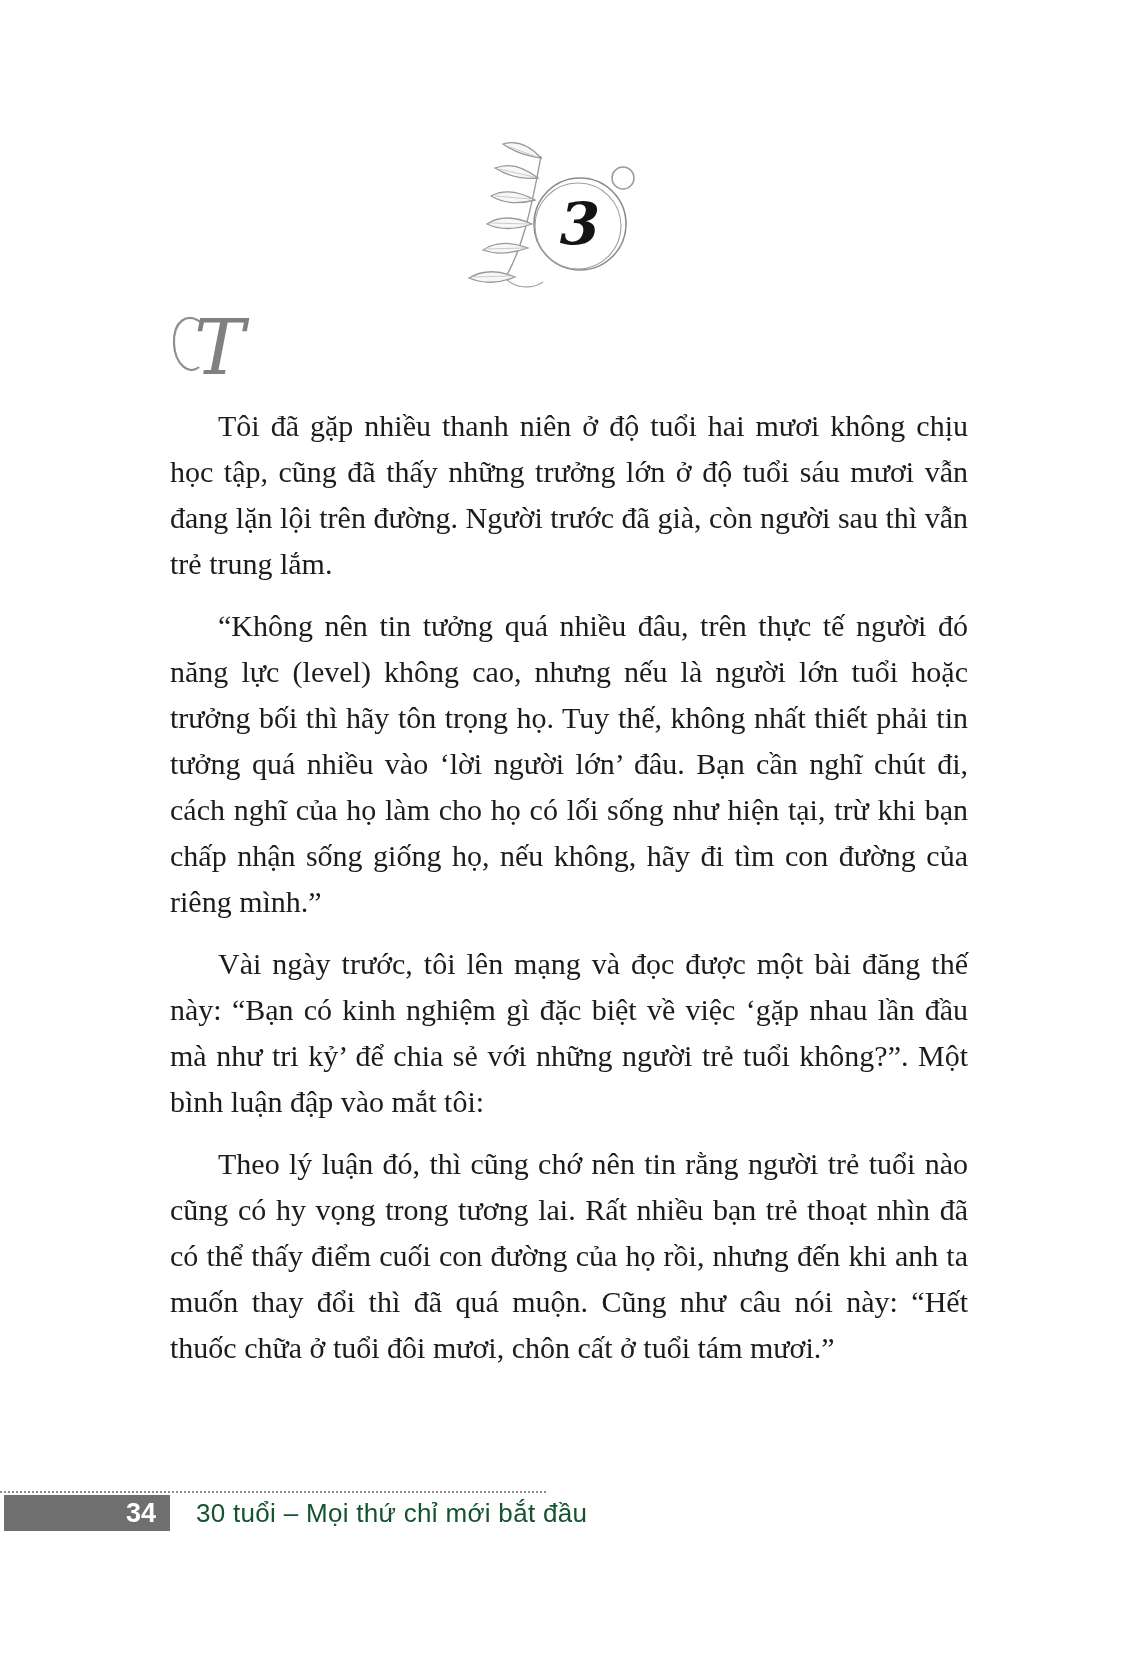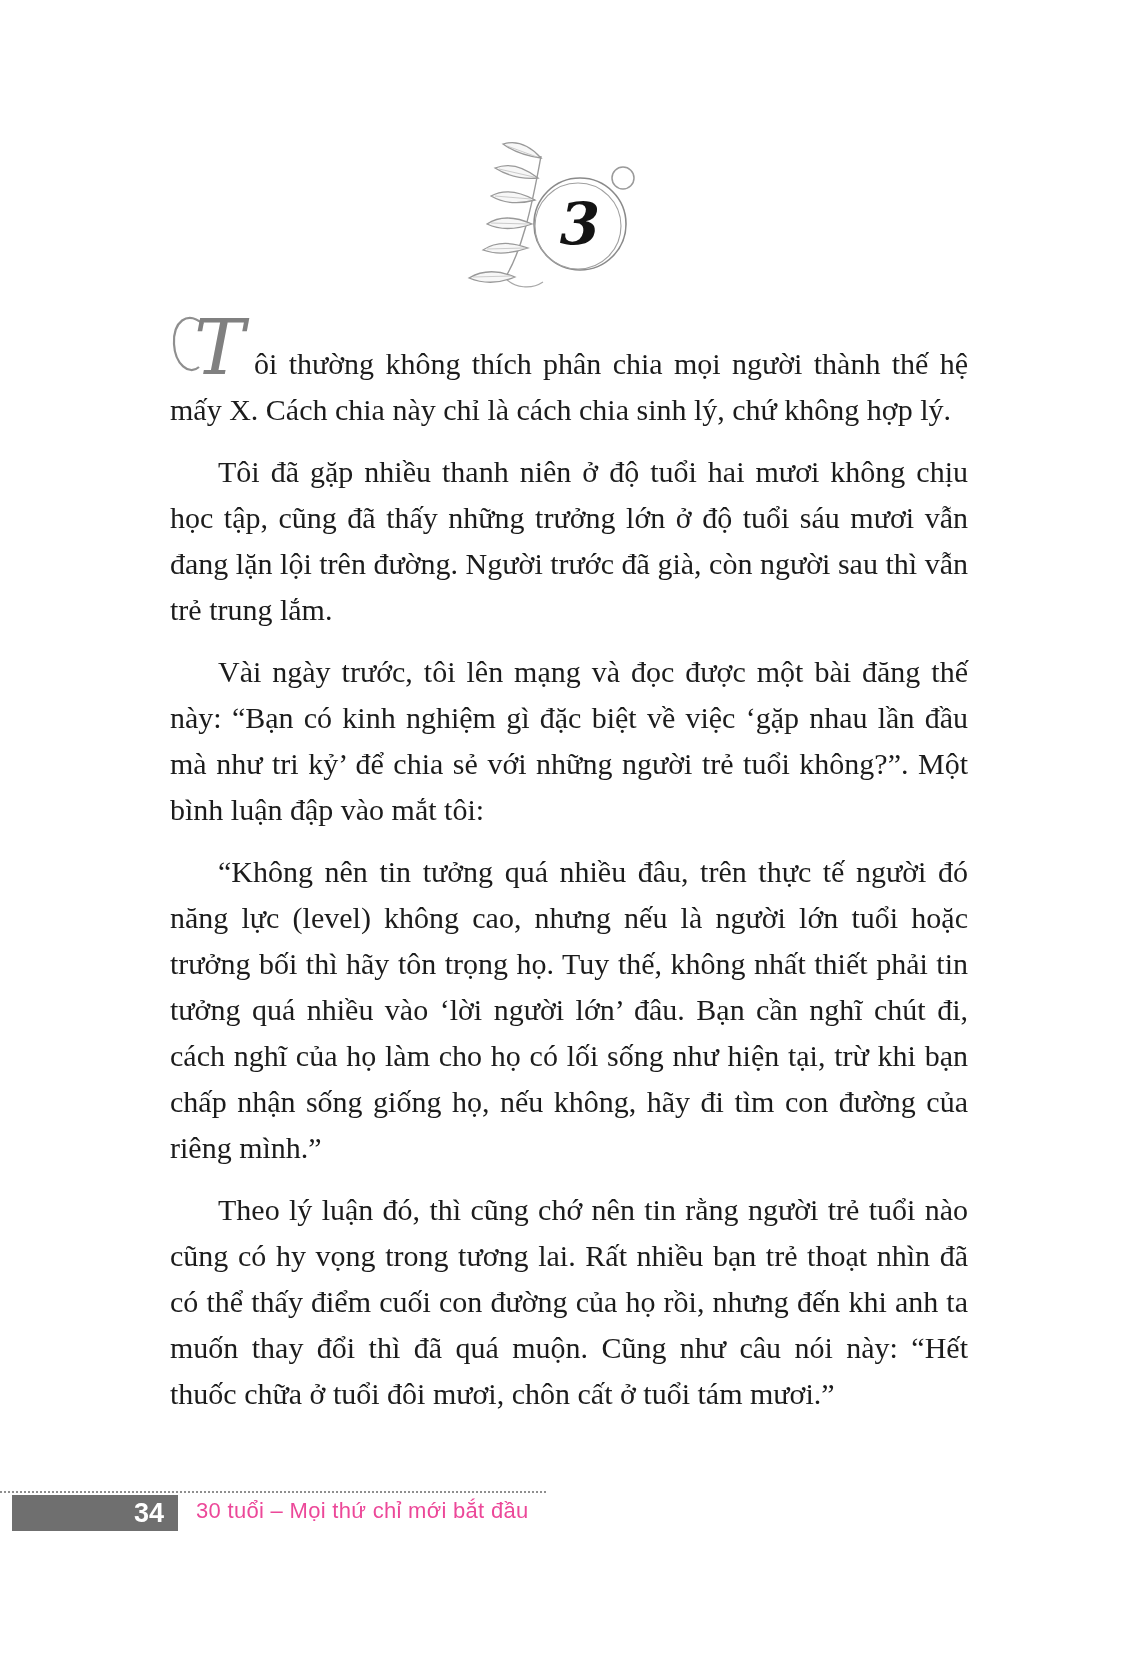--- a/index.html
+++ b/index.html
@@ -52,41 +52,41 @@
   .footer-divider {
     position: absolute;
     left: 0;
     top: 1491px;
     width: 546px;
     height: 0;
     border-top: 2px dotted #8f8f8f;
   }
   .pagenum-bar {
     position: absolute;
-    left: 12px;
+    left: 4px;
     top: 1495px;
     width: 166px;
     height: 36px;
     background: #6f6f6f;
     box-sizing: border-box;
     padding-right: 14px;
     text-align: right;
     line-height: 36px;
     font-family: "Liberation Sans", sans-serif;
     font-weight: bold;
     font-size: 27px;
     color: #ffffff;
   }
   .footer-title {
     position: absolute;
     left: 196px;
     top: 1498px;
     font-family: "Liberation Sans", sans-serif;
-    font-size: 22px;
-    color: #ec4899;
+    font-size: 26px;
+    color: #14532d;
     letter-spacing: 0.3px;
     white-space: nowrap;
   }
 </style>
 </head>
 <body>
 
 <div class="page">
 
   <div class="ornament">
@@ -110,24 +110,24 @@
       <circle cx="178" cy="42" r="11" fill="#ffffff" stroke="#9a9a9a" stroke-width="1.5"></circle>
 
       <text x="135" y="108" text-anchor="middle" font-family="DejaVu Serif, serif" font-style="italic" font-weight="bold" font-size="58" fill="#141414">3</text>
     </svg>
   </div>
 
   <div class="body-text">
     <p class="first"><span class="dropcap"><svg width="80" height="80" viewBox="0 0 80 80">
             <path d="M33,18 C17,4 3,16 4,38 C5,58 19,70 29,61" fill="none" stroke="#8f8f8f" stroke-width="2.2"></path>
             <text x="24" y="68" font-family="DejaVu Serif, serif" font-style="italic" font-size="76" fill="#808080">T</text>
-          </svg></span><span>ôi thường không thích phân chia mọi người thành thế hệ mấy X. Cách chia này chỉ là cách chia sinh lý, chứ không hợp lý.</span></p>
+          </svg></span></p>
     <p>Tôi đã gặp nhiều thanh niên ở độ tuổi hai mươi không chịu học tập, cũng đã thấy những trưởng lớn ở độ tuổi sáu mươi vẫn đang lặn lội trên đường. Người trước đã già, còn người sau thì vẫn trẻ trung lắm.</p>
+    <p>“Không nên tin tưởng quá nhiều đâu, trên thực tế người đó năng lực (level) không cao, nhưng nếu là người lớn tuổi hoặc trưởng bối thì hãy tôn trọng họ. Tuy thế, không nhất thiết phải tin tưởng quá nhiều vào ‘lời người lớn’ đâu. Bạn cần nghĩ chút đi, cách nghĩ của họ làm cho họ có lối sống như hiện tại, trừ khi bạn chấp nhận sống giống họ, nếu không, hãy đi tìm con đường của riêng mình.”</p>
     <p>Vài ngày trước, tôi lên mạng và đọc được một bài đăng thế này: “Bạn có kinh nghiệm gì đặc biệt về việc ‘gặp nhau lần đầu mà như tri kỷ’ để chia sẻ với những người trẻ tuổi không?”. Một bình luận đập vào mắt tôi:</p>
-    <p>“Không nên tin tưởng quá nhiều đâu, trên thực tế người đó năng lực (level) không cao, nhưng nếu là người lớn tuổi hoặc trưởng bối thì hãy tôn trọng họ. Tuy thế, không nhất thiết phải tin tưởng quá nhiều vào ‘lời người lớn’ đâu. Bạn cần nghĩ chút đi, cách nghĩ của họ làm cho họ có lối sống như hiện tại, trừ khi bạn chấp nhận sống giống họ, nếu không, hãy đi tìm con đường của riêng mình.”</p>
     <p>Theo lý luận đó, thì cũng chớ nên tin rằng người trẻ tuổi nào cũng có hy vọng trong tương lai. Rất nhiều bạn trẻ thoạt nhìn đã có thể thấy điểm cuối con đường của họ rồi, nhưng đến khi anh ta muốn thay đổi thì đã quá muộn. Cũng như câu nói này: “Hết thuốc chữa ở tuổi đôi mươi, chôn cất ở tuổi tám mươi.”</p>
   </div>
 
   <div class="footer-divider"></div>
   <div class="pagenum-bar">
     <span>34</span>
   </div>
   <div class="footer-title">30 tuổi – Mọi thứ chỉ mới bắt đầu</div>
 
 </div>

